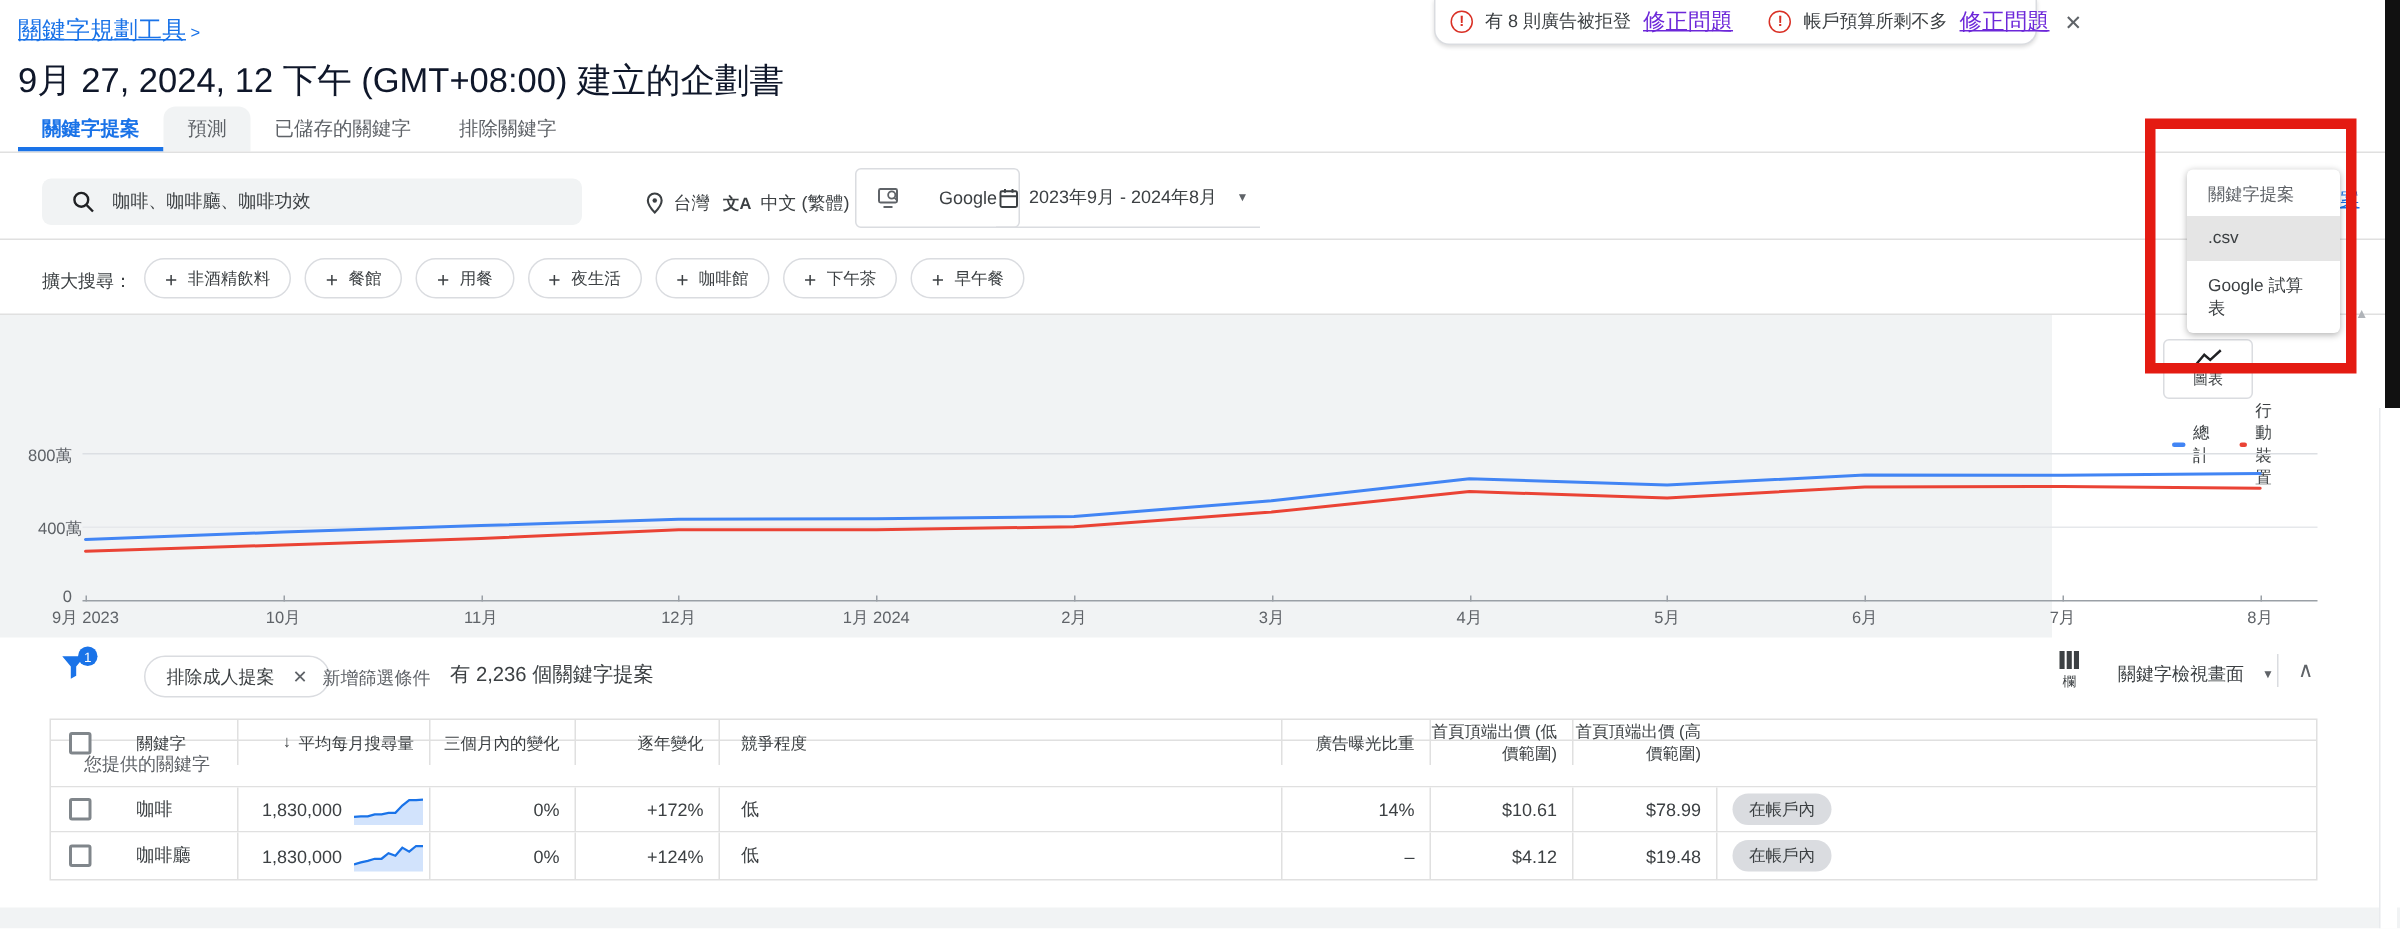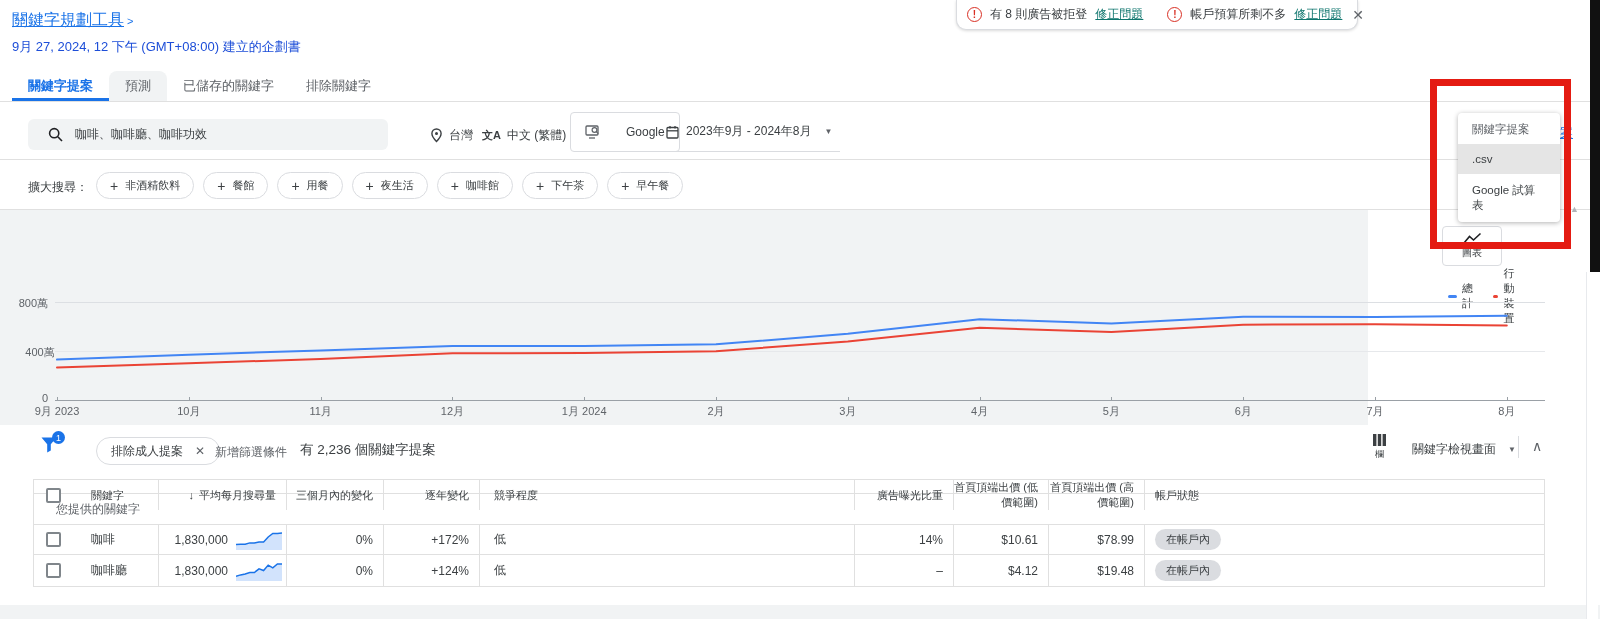--- a/index.html
+++ b/index.html
@@ -5,21 +5,21 @@
   * { margin:0; padding:0; box-sizing:border-box; }
   html,body { width:1600px; height:619px; }
   body { position:relative; overflow:hidden; background:#fff;
          font-family:"Liberation Sans", sans-serif; color:#3c4043; }
   .abs { position:absolute; }
   .hline { position:absolute; left:0; right:0; height:1px; background:#e0e0e0; }
 
   
   .breadcrumb { font-size:16px; color:#1a73e8; text-decoration:underline; cursor:pointer; }
   .bc-arrow { font-size:11px; color:#1a73e8; margin-left:3px; text-decoration:none; display:inline-block;}
-  .page-title { font-size:13px; color:#1d4ed8; }
+  .page-title { font-size:23px; color:#0f172a; }
 
   
   .tabs { display:flex; align-items:stretch; height:30px; }
   .tab { font-size:13px; color:#5f6368; padding:6px 16px; cursor:pointer; white-space:nowrap; }
   .tab.active { color:#1a73e8; border-bottom:3px solid #1a73e8; font-weight:bold; }
   .tab.hovered { background:#f1f3f4; border-radius:8px 8px 0 0; }
 
   
   .searchbox { display:flex; align-items:center; gap:12px; background:#f1f3f4;
                border-radius:6px; height:31px; padding:0 14px 0 20px; font-size:12px; }
@@ -56,21 +56,21 @@
   .menu-header { padding:9px 14px 7px; font-size:11.5px; color:#5f6368; }
   .menu-item { padding:9px 14px; font-size:11.5px; color:#3c4043; cursor:pointer; }
   .menu-item.hl { background:#e5e5e5; }
   .partial-link { font-size:13px; color:#1a73e8; text-decoration:underline; cursor:pointer; }
 
   
   .notif { left:956px; top:0; width:402px; height:30px; background:#fff; z-index:20;
            border:1px solid #dadce0; border-top:none; border-radius:0 0 10px 10px;
            box-shadow:0 1px 3px rgba(0,0,0,.15); display:flex; align-items:center; padding:0 10px; gap:8px;}
   .notif .msg { font-size:12px; color:#3c4043; white-space:nowrap; }
-  .notif a { font-size:12px; color:#0f766e; text-decoration:underline; cursor:pointer; white-space:nowrap;}
+  .notif a { font-size:15px; color:#6d28d9; text-decoration:underline; cursor:pointer; white-space:nowrap;}
   .excl { width:15px; height:15px; border:1.5px solid #d93025; border-radius:50%; color:#d93025;
           font-size:10px; font-weight:bold; display:flex; align-items:center; justify-content:center; flex:none;}
   .notif-divider { width:1px; height:28px; background:#dadce0; margin:0 4px; }
   .close-x { font-size:14px; color:#5f6368; cursor:pointer; margin-left:2px; }
 
   
   .fchip { display:flex; align-items:center; gap:10px; border:1px solid #dadce0; border-radius:15px;
            height:28px; padding:0 14px; font-size:12px; background:#fff; cursor:pointer; white-space:nowrap;}
   .fchip .close-x { font-size:12px; }
   .badge { position:absolute; left:12px; top:-5px; min-width:13px; height:13px; border-radius:7px;
@@ -303,23 +303,20 @@
       </div>
     <div class="cell bl r">
         <span>廣告曝光比重</span>
       </div>
     <div class="cell bl r">
         <span>首頁頂端出價 (低價範圍)</span>
       </div>
     <div class="cell bl r">
         <span>首頁頂端出價 (高價範圍)</span>
       </div>
-    <div class="cell bl" style="padding-left:10px;">
-        <span>帳戶狀態</span>
-      </div>
   </div>
 
   <div class="section-row">您提供的關鍵字</div>
 
   <div class="trow tbody">
     <div class="cell" style="padding-left:12px;">
       <span class="cb"></span>
       <span class="kw">咖啡</span>
     </div>
     <div class="cell bl r" style="padding-right:4px;">

